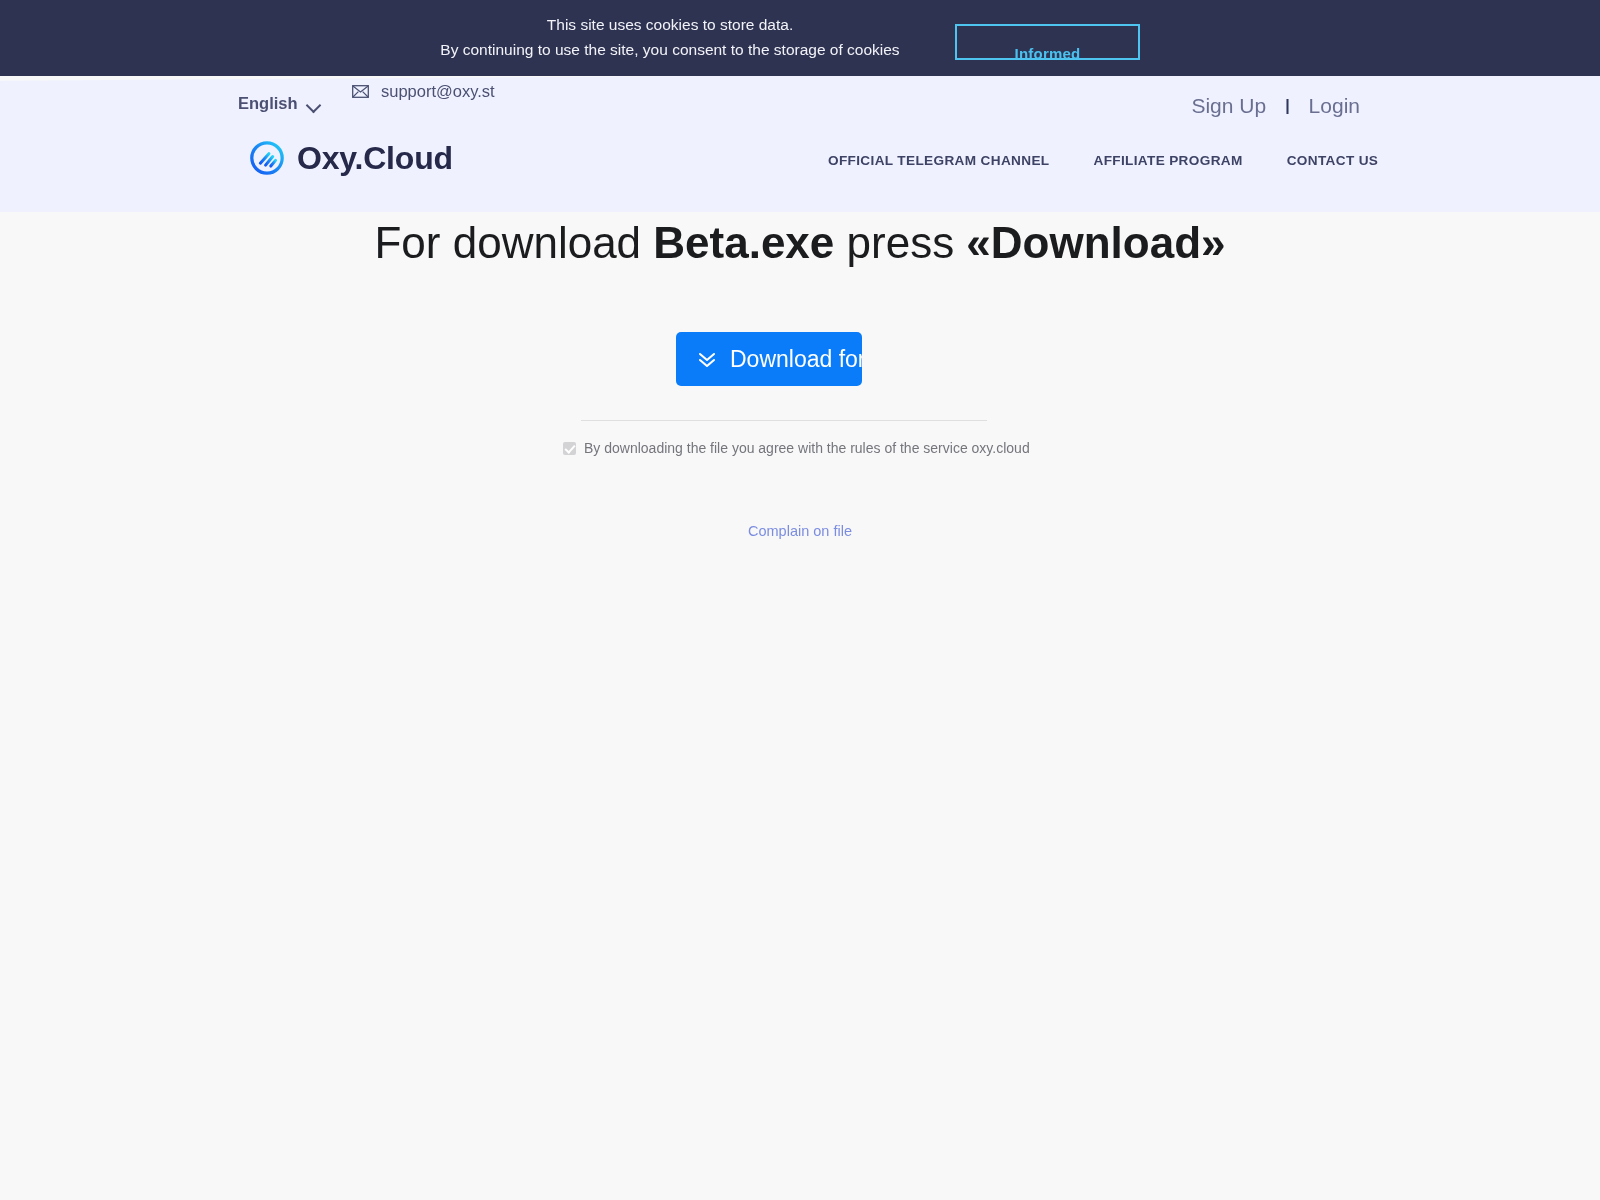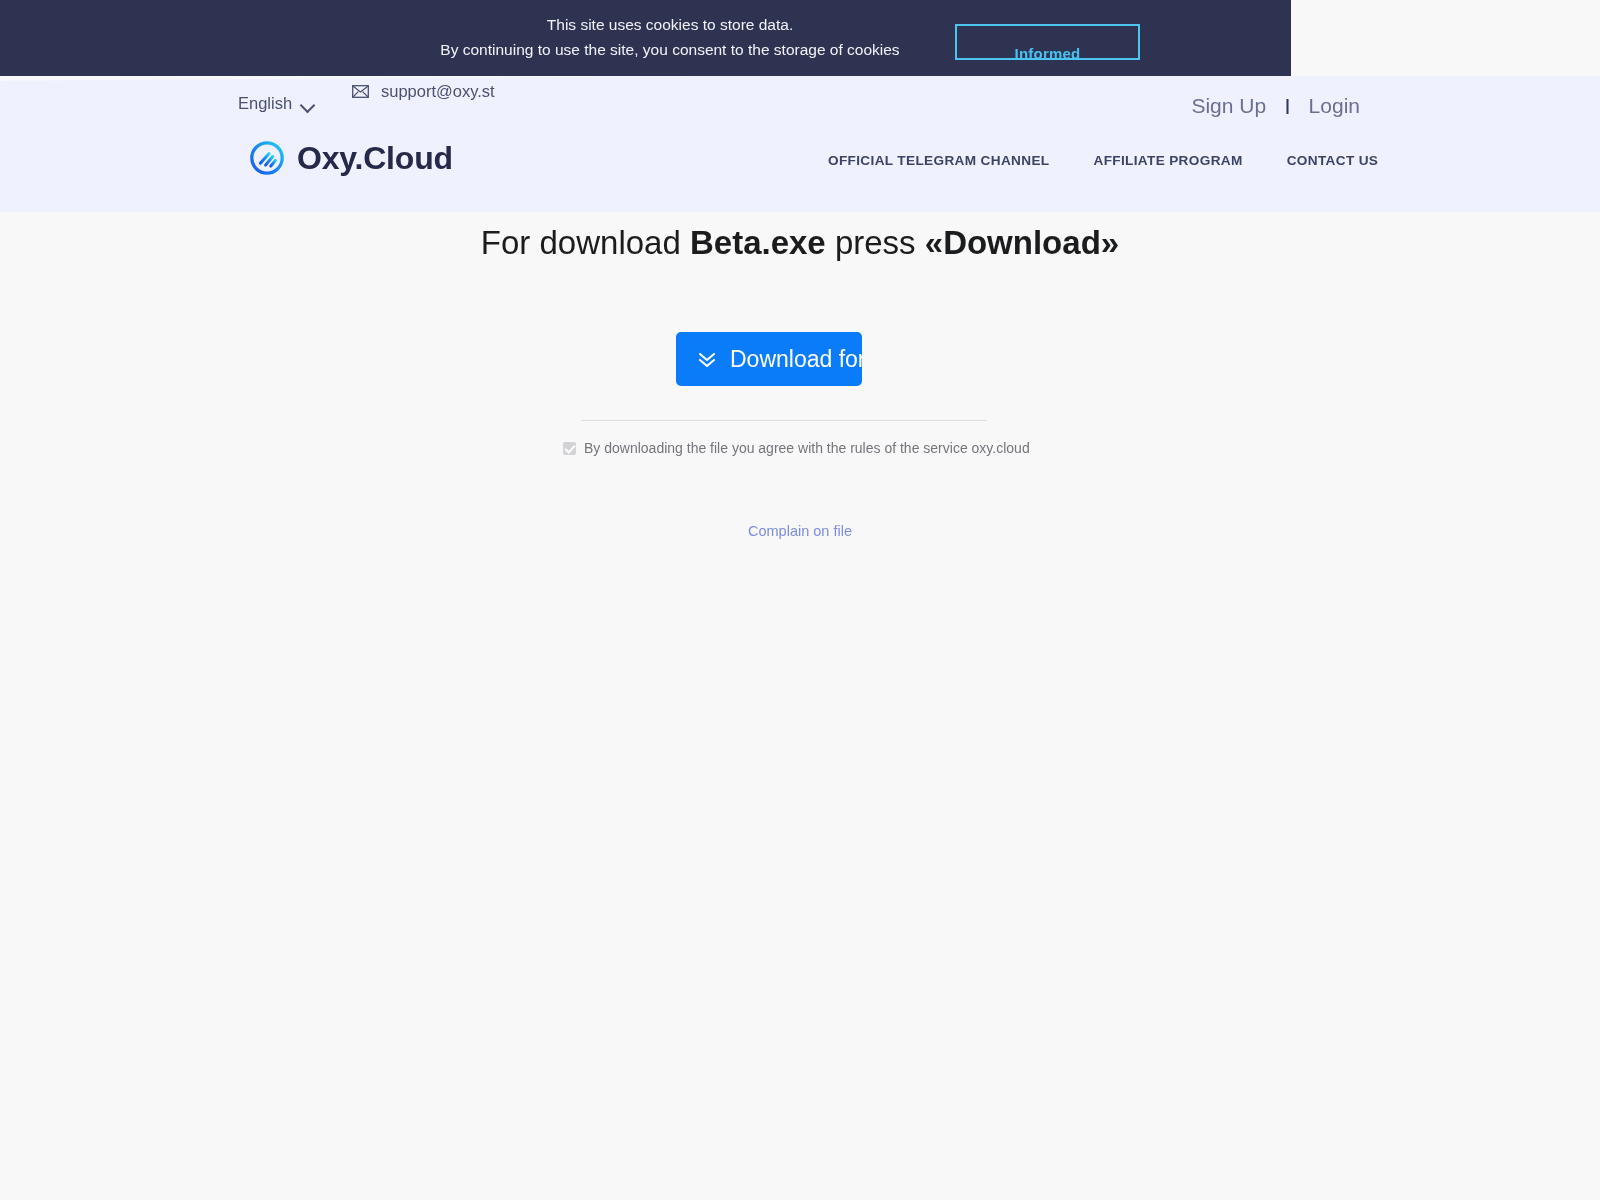--- a/index.html
+++ b/index.html
@@ -12,21 +12,21 @@
     background: #f8f8f9;
     font-family: "Liberation Sans", sans-serif;
     overflow: hidden;
     position: relative;
   }
 
   
   .cookie-bar {
     position: absolute;
     top: 0; left: 0;
-    width: 1291px;
+    width: 1600px;
     height: 76px;
     background: #2f3352;
     z-index: 30;
   }
   .cookie-texts {
     position: absolute;
     left: 420px;
     top: 12px;
     width: 500px;
     text-align: center;
@@ -84,20 +84,21 @@
   }
 
   .lang-select {
     position: absolute;
     left: 238px;
     top: 18px;
     display: flex;
     align-items: center;
     gap: 9px;
     cursor: pointer;
+    font-weight: bold;
   }
   .lang-label {
     color: #4b5073;
     font-size: 16.5px;
   }
   .chev-down {
     display: inline-block;
     width: 13px;
     height: 8px;
     position: relative;
@@ -182,21 +183,21 @@
     white-space: nowrap;
   }
 
   
   .page-title {
     position: absolute;
     top: 222px;
     left: 0;
     width: 1600px;
     text-align: center;
-    font-size: 33px;
+    font-size: 44px;
     color: #1b1c1e;
     font-weight: normal;
     margin: 0;
     line-height: 42px;
   }
   .page-title b { font-weight: bold; }
 
   .dl-btn {
     position: absolute;
     left: 676px;

